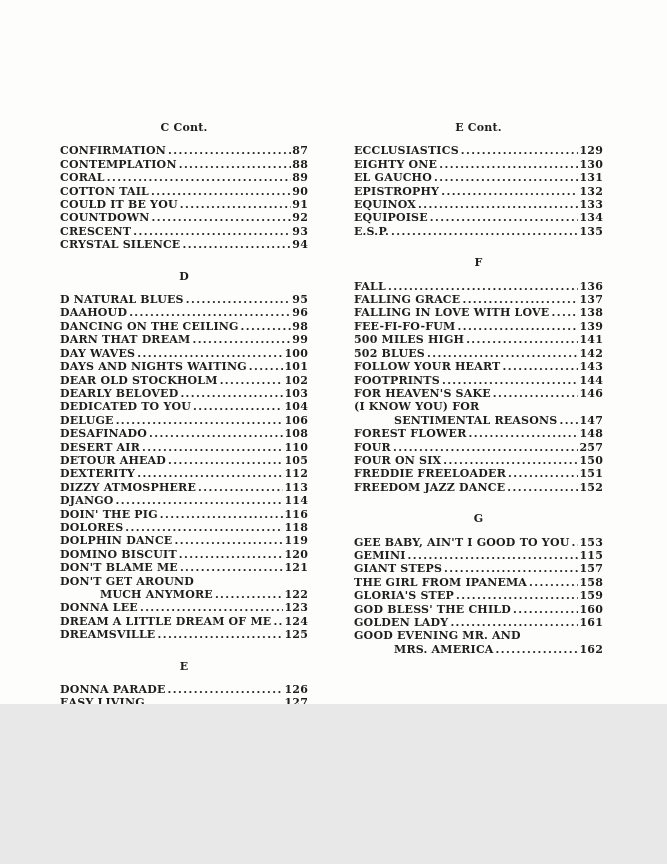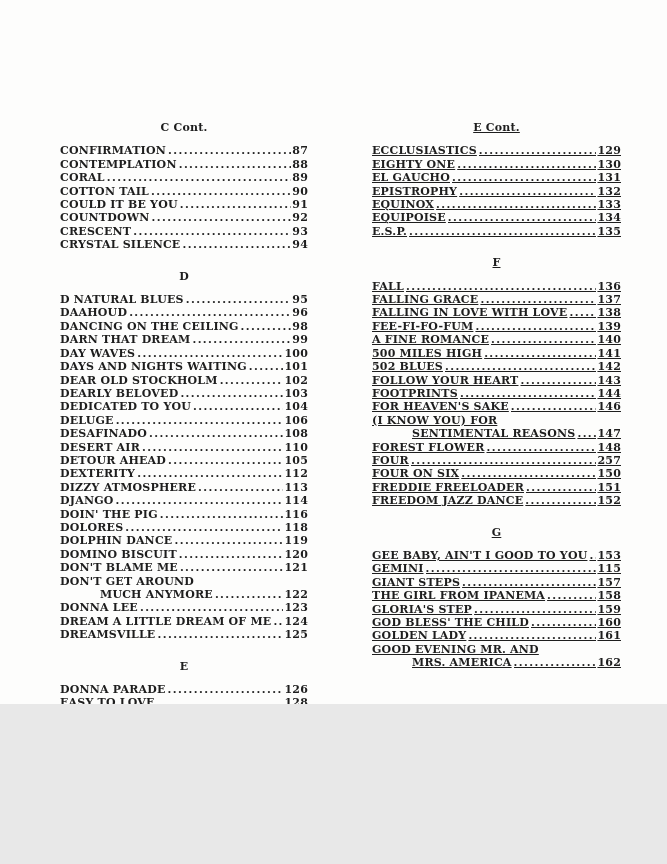--- a/index.html
+++ b/index.html
@@ -18,21 +18,21 @@
     font-size: 11px;
     line-height: 13.4px;
     letter-spacing: 0.2px;
     color: #1e1e1e;
   }
   .col {
     position: absolute;
     top: 121px;
   }
   .col-left  { left: 60px;  width: 248px; }
-  .col-right { left: 372px; width: 249px; text-decoration: underline; }
+  .col-right { left: 354px; width: 249px; }
   .sec-header {
     text-align: center;
     margin: 18px 0 10px 0;
   }
   .sec-header:first-child { margin-top: 0; }
   .row {
     display: flex;
     align-items: baseline;
   }
   .row .t {
@@ -231,20 +231,25 @@
         <span class="dots"></span>
         <span class="n">125</span>
       </div>
       <div class="sec-header">E</div>
       <div class="row">
         <span class="t">DONNA PARADE</span>
         <span class="dots"></span>
         <span class="n">126</span>
       </div>
       <div class="row">
+        <span class="t">EASY LIVING</span>
+        <span class="dots"></span>
+        <span class="n">127</span>
+      </div>
+      <div class="row">
         <span class="t">EASY TO LOVE</span>
         <span class="dots"></span>
         <span class="n">128</span>
       </div>
     </div>
   <div class="col col-right">
       <div class="sec-header">E Cont.</div>
       <div class="row">
         <span class="t">ECCLUSIASTICS</span>
         <span class="dots"></span>
@@ -293,25 +298,20 @@
       </div>
       <div class="row">
         <span class="t">FALLING IN LOVE WITH LOVE</span>
         <span class="dots"></span>
         <span class="n">138</span>
       </div>
       <div class="row">
         <span class="t">FEE-FI-FO-FUM</span>
         <span class="dots"></span>
         <span class="n">139</span>
-      </div>
-      <div class="row">
-        <span class="t">A FINE ROMANCE</span>
-        <span class="dots"></span>
-        <span class="n">140</span>
       </div>
       <div class="row">
         <span class="t">500 MILES HIGH</span>
         <span class="dots"></span>
         <span class="n">141</span>
       </div>
       <div class="row">
         <span class="t">502 BLUES</span>
         <span class="dots"></span>
         <span class="n">142</span>

